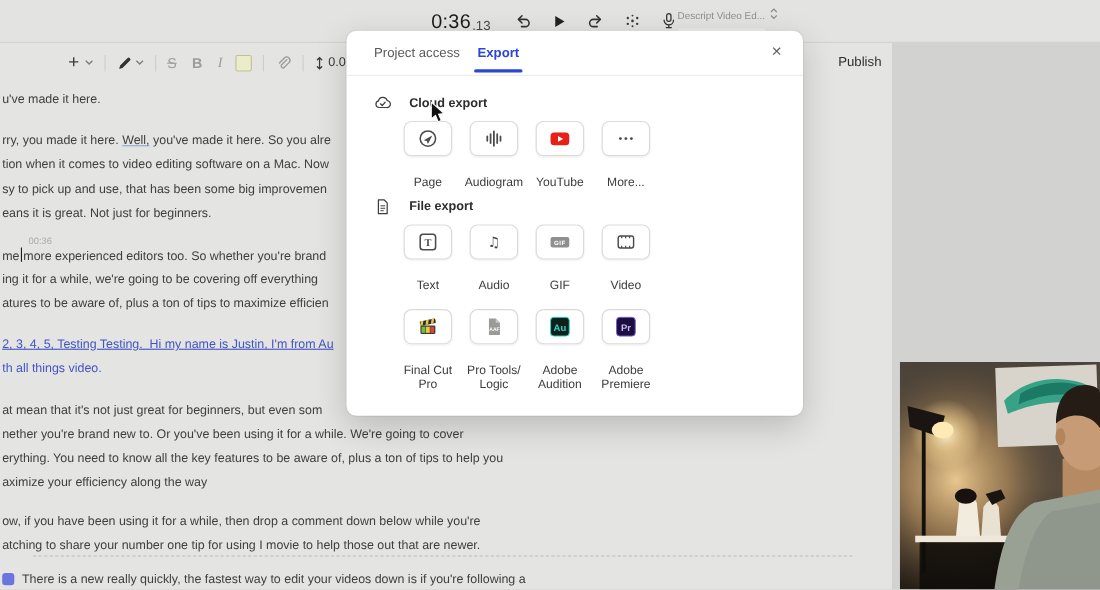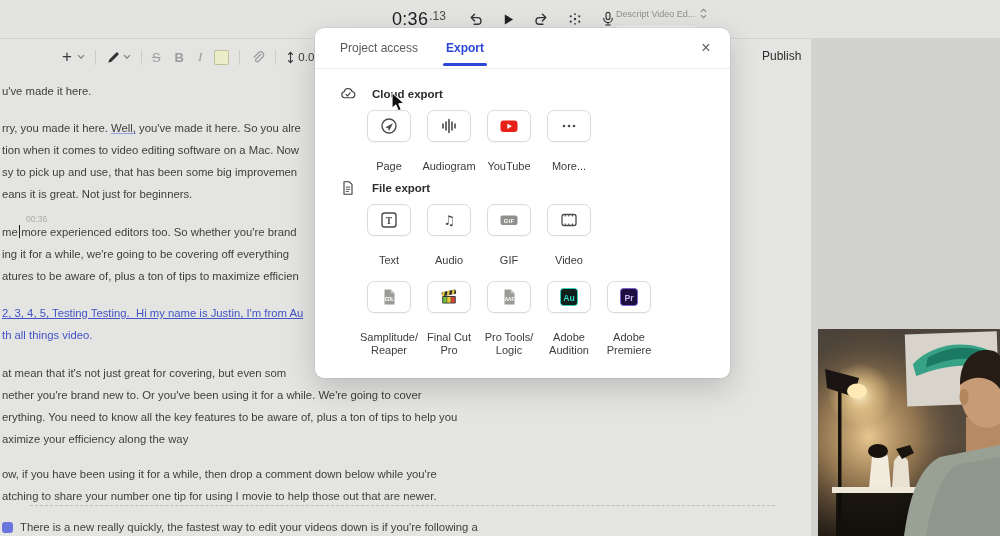--- a/index.html
+++ b/index.html
@@ -5,21 +5,21 @@
   html,body{margin:0;padding:0;}
   body{
     width:1000px;height:536px;overflow:hidden;position:relative;
     background:#d2d3d1;
     font-family:"Liberation Sans",sans-serif;
     -webkit-font-smoothing:antialiased;
   }
   
   #topbar{position:absolute;left:0;top:0;width:1000px;height:38px;background:#e3e3e1;border-bottom:1px solid #d2d2d0;z-index:2;}
   #transport{position:absolute;left:392px;top:0;height:38px;display:flex;align-items:center;gap:15px;}
-  #timer{display:flex;align-items:flex-start;margin-right:6px;}
+  #timer{display:flex;align-items:flex-end;margin-right:6px;}
   #timer .main{font-size:18px;color:#1c1c1c;letter-spacing:.3px;}
   #timer .frames{font-size:12px;color:#4a4a4a;margin-left:1px;}
   .tb-icon{width:18px;height:18px;display:flex;align-items:center;justify-content:center;cursor:default;}
   #project-selector{position:absolute;left:616px;top:5px;width:100px;}
   #project-selector .sel-row{display:flex;align-items:center;gap:5px;}
   #project-selector .sel-label{font-size:9px;color:#8f8f8d;white-space:nowrap;}
   #project-selector .sel-strip{width:80px;height:6px;border-radius:3px;background:#efefed;margin-top:3px;}
   
   #doc-area{position:absolute;left:0;top:38px;width:811px;height:498px;background:#e4e4e2;border-right:1px solid #c4c4c2;overflow:hidden;}
   #toolbar{position:absolute;left:62px;top:7px;height:24px;display:flex;align-items:center;color:#9b9b9b;}
@@ -39,21 +39,21 @@
   .doc-line .u{text-decoration:underline;text-decoration-color:#8fa3d8;}
   .caret{display:inline-block;width:1.5px;height:13px;background:#1c1c1c;vertical-align:-2px;margin:0 1px;}
   .chip{display:inline-block;width:11px;height:11px;border-radius:3px;background:#6a75dd;margin-right:7px;vertical-align:-2px;}
   #dotted-sep{position:absolute;left:30px;top:467px;width:745px;border-top:1px dashed #bcbcba;}
   
   #right-panel{position:absolute;left:811px;top:38px;width:189px;height:498px;background:#d2d3d1;}
   #video{position:absolute;left:7px;top:291px;width:182px;height:207px;}
   
   #dialog{position:absolute;left:315px;top:28px;width:415px;height:350px;background:#fff;border-radius:9px;
     box-shadow:0 10px 30px rgba(0,0,0,.18), 0 0 0 1px rgba(0,0,0,.05);z-index:5;}
-  #dialog-header{position:relative;height:40px;border-bottom:1px solid #ececea;display:flex;align-items:center;padding-left:25px;gap:28px;}
+  #dialog-header{position:relative;height:40px;border-bottom:1px solid #ececea;display:flex;align-items:center;padding-left:25px;gap:16px;}
   .tab{font-size:12px;color:#5a5a5a;position:relative;height:100%;display:flex;align-items:center;cursor:default;}
   .tab.active{color:#2b46d8;font-weight:bold;}
   .tab.active::after{content:"";position:absolute;left:-3px;right:-3px;bottom:2px;height:3px;border-radius:2px;background:#2b46d8;}
   #dialog-close{position:absolute;right:13px;top:9px;width:22px;height:22px;font-size:16px;color:#5f5f5f;display:flex;align-items:center;justify-content:center;cursor:default;}
   .section{position:absolute;left:0;width:100%;}
   .sec-head{display:flex;align-items:center;margin-left:25px;height:16px;}
   .sec-head .sec-icon{width:16px;height:16px;margin-right:16px;display:flex;align-items:center;}
   .sec-head .sec-title{font-size:11.5px;font-weight:bold;color:#2d2d2d;}
   .sec-row{display:flex;margin-left:44px;margin-top:8px;}
   .opt{width:60px;display:flex;flex-direction:column;align-items:center;}
@@ -169,21 +169,21 @@
       <div class="doc-line" style="top: 83px;">rry, you made it here. <span class="u">Well,</span> you've made it here. So you alre</div>
       <div class="doc-line" style="top: 105px;">tion when it comes to video editing software on a Mac. Now</div>
       <div class="doc-line" style="top: 127px;">sy to pick up and use, that has been some big improvemen</div>
       <div class="doc-line" style="top: 149px;">eans it is great. Not just for beginners.</div>
       <div class="doc-line timestamp" style="top: 174px; margin-left: 10px;">00:36</div>
       <div class="doc-line" style="top: 187px;">me<span class="caret"></span>more experienced editors too. So whether you're brand</div>
       <div class="doc-line" style="top: 209px;">ing it for a while, we're going to be covering off everything</div>
       <div class="doc-line" style="top: 231px;">atures to be aware of, plus a ton of tips to maximize efficien</div>
       <div class="doc-line blue" style="top: 268px; text-decoration: underline;">2, 3, 4, 5, Testing Testing.  Hi my name is Justin, I'm from Au</div>
       <div class="doc-line blue" style="top: 290px;">th all things video.</div>
-      <div class="doc-line" style="top: 328px;">at mean that it's not just great for covering, but even som</div>
+      <div class="doc-line" style="top: 328px;">at mean that it's not just great for beginners, but even som</div>
       <div class="doc-line" style="top: 350px;">nether you're brand new to. Or you've been using it for a while. We're going to cover</div>
       <div class="doc-line" style="top: 372px;">erything. You need to know all the key features to be aware of, plus a ton of tips to help you</div>
       <div class="doc-line" style="top: 394px;">aximize your efficiency along the way</div>
       <div class="doc-line" style="top: 429px;">ow, if you have been using it for a while, then drop a comment down below while you're</div>
       <div class="doc-line" style="top: 451px;">atching to share your number one tip for using I movie to help those out that are newer.</div>
       <div class="doc-line" style="top: 482px;"><span class="chip"></span>There is a new really quickly, the fastest way to edit your videos down is if you're following a</div>
     </div>
   <div id="dotted-sep"></div>
 </div>
 
@@ -355,33 +355,20 @@
             <div class="opt-label">Video</div>
           </div>
         </div>
       </div>
       <div class="section" style="top: 245px;">
         <div class="sec-row">
           <div class="opt">
             <div class="opt-btn">
               <span style="display: flex;">
                 <svg viewBox="0 0 20 20">
-                  <path d="M5.5 2.5h6.2l3.8 3.8v11.2h-10z" fill="#9a9a98"></path>
-                  <path d="M11.7 2.5l3.8 3.8h-3.8z" fill="#c9c9c7"></path>
-                  <text x="10.5" y="14" font-size="4.6" font-weight="bold" fill="#fff" text-anchor="middle">EDL</text>
-                </svg>
-              </span>
-            </div>
-            <div class="opt-label">Samplitude/
-Reaper</div>
-          </div>
-          <div class="opt">
-            <div class="opt-btn">
-              <span style="display: flex;">
-                <svg viewBox="0 0 20 20">
                   <g transform="rotate(-12 10 6.5)">
                     <rect x="2.8" y="3.8" width="14.4" height="4.2" rx="0.8" fill="#2b2b2b"></rect>
                     <path d="M4 3.8h2.4l-1.6 4.2H2.4zM9 3.8h2.4l-1.6 4.2H7.4zM14 3.8h2.4l-1.6 4.2h-2.4z" fill="#e8c93c"></path>
                   </g>
                   <rect x="3.2" y="9" width="13.6" height="7.6" rx="1" fill="#3a3a3a"></rect>
                   <rect x="4.2" y="10" width="3.5" height="5.6" fill="#6fbf3a"></rect>
                   <rect x="8.2" y="10" width="3.5" height="5.6" fill="#e8c93c"></rect>
                   <rect x="12.2" y="10" width="3.5" height="5.6" fill="#d8463a"></rect>
                 </svg>
               </span>

